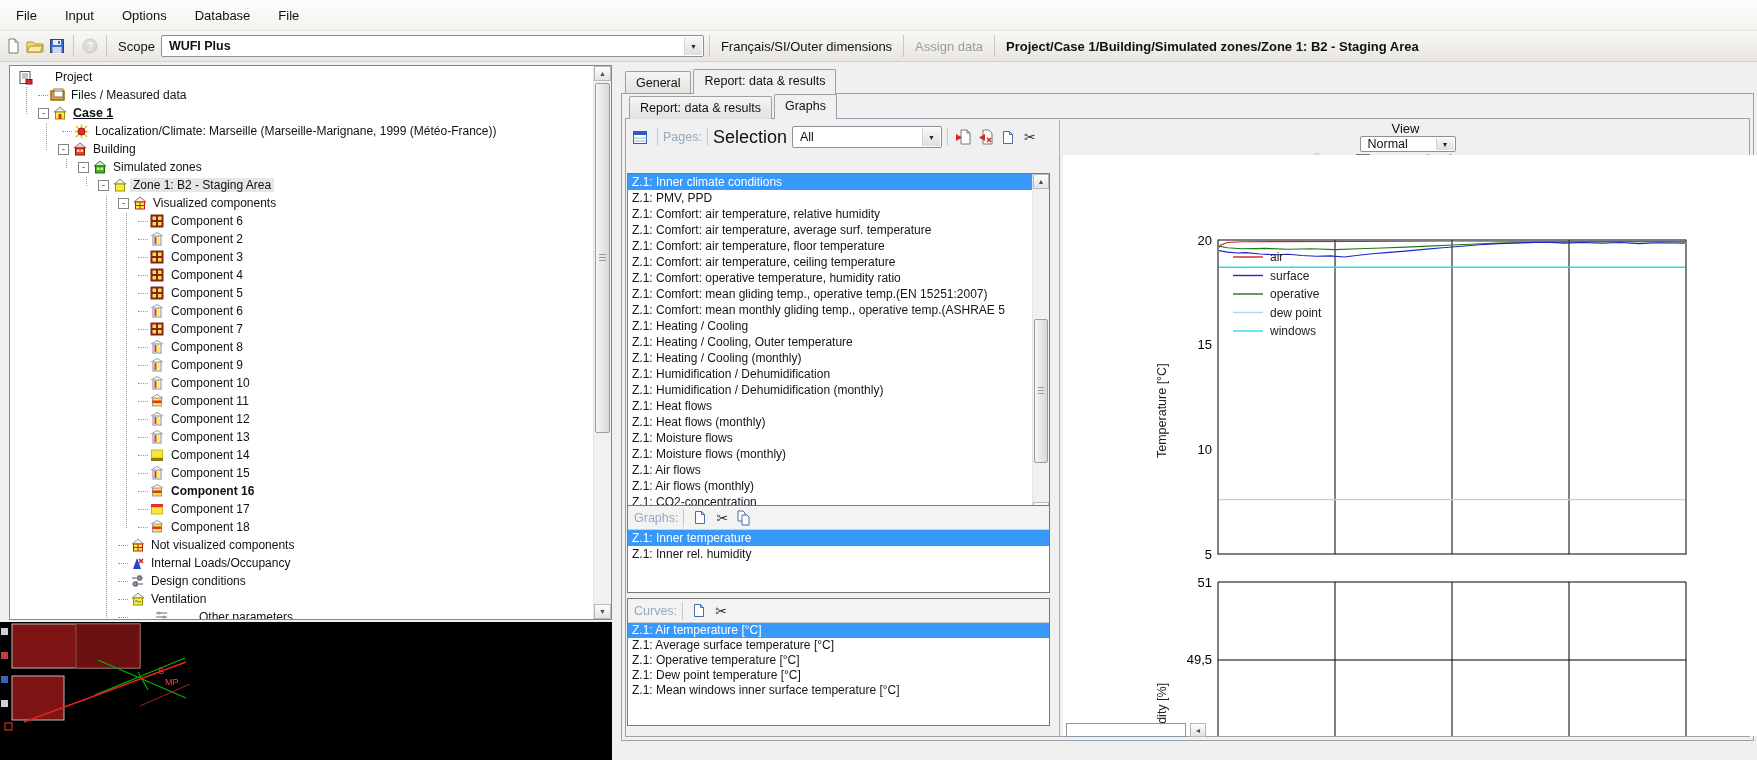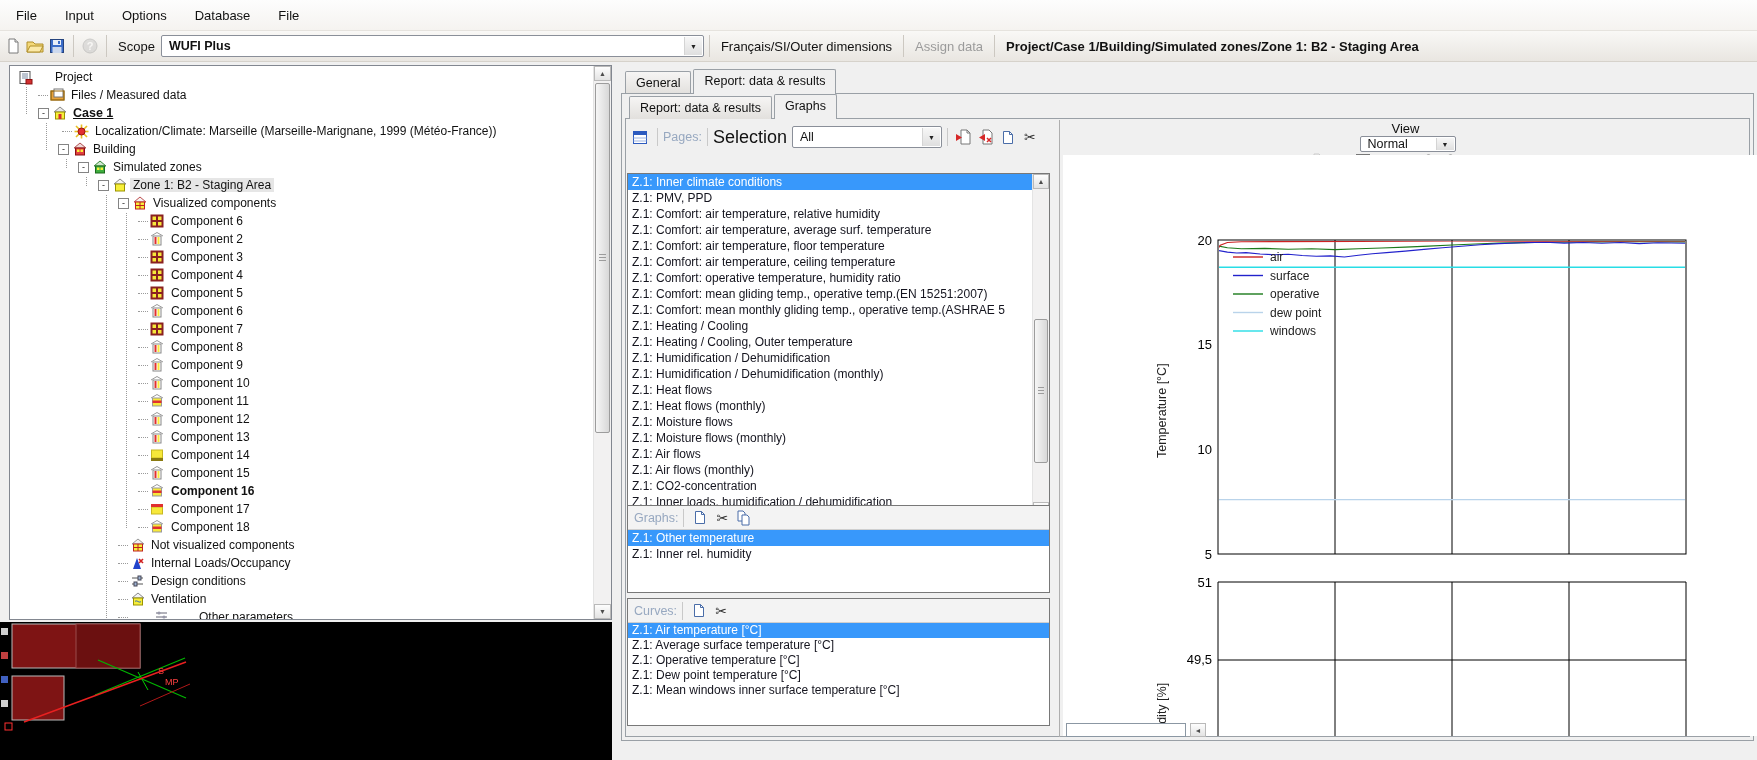--- a/index.html
+++ b/index.html
@@ -578,20 +578,21 @@
         <div class="lrow" style="height: 16px; line-height: 16px;">Z.1: PMV, PPD</div>
         <div class="lrow" style="height: 16px; line-height: 16px;">Z.1: Comfort: air temperature, relative humidity</div>
         <div class="lrow" style="height: 16px; line-height: 16px;">Z.1: Comfort: air temperature, average surf. temperature</div>
         <div class="lrow" style="height: 16px; line-height: 16px;">Z.1: Comfort: air temperature, floor temperature</div>
         <div class="lrow" style="height: 16px; line-height: 16px;">Z.1: Comfort: air temperature, ceiling temperature</div>
         <div class="lrow" style="height: 16px; line-height: 16px;">Z.1: Comfort: operative temperature, humidity ratio</div>
         <div class="lrow" style="height: 16px; line-height: 16px;">Z.1: Comfort: mean gliding temp., operative temp.(EN 15251:2007)</div>
         <div class="lrow" style="height: 16px; line-height: 16px;">Z.1: Comfort: mean monthly gliding temp., operative temp.(ASHRAE 5</div>
         <div class="lrow" style="height: 16px; line-height: 16px;">Z.1: Heating / Cooling</div>
         <div class="lrow" style="height: 16px; line-height: 16px;">Z.1: Heating / Cooling, Outer temperature</div>
+        <div class="lrow" style="height: 16px; line-height: 16px;">Z.1: Heating / Cooling (monthly)</div>
         <div class="lrow" style="height: 16px; line-height: 16px;">Z.1: Humidification / Dehumidification</div>
         <div class="lrow" style="height: 16px; line-height: 16px;">Z.1: Humidification / Dehumidification (monthly)</div>
         <div class="lrow" style="height: 16px; line-height: 16px;">Z.1: Heat flows</div>
         <div class="lrow" style="height: 16px; line-height: 16px;">Z.1: Heat flows (monthly)</div>
         <div class="lrow" style="height: 16px; line-height: 16px;">Z.1: Moisture flows</div>
         <div class="lrow" style="height: 16px; line-height: 16px;">Z.1: Moisture flows (monthly)</div>
         <div class="lrow" style="height: 16px; line-height: 16px;">Z.1: Air flows</div>
         <div class="lrow" style="height: 16px; line-height: 16px;">Z.1: Air flows (monthly)</div>
         <div class="lrow" style="height: 16px; line-height: 16px;">Z.1: CO2-concentration</div>
         <div class="lrow" style="height: 16px; line-height: 16px;">Z.1: Inner loads, humidification / dehumidification</div>
@@ -621,21 +622,21 @@
           </span>
           <span class="tbicon">
             <svg width="16" height="16">
               <path d="M2 1h5l2 2v8H2z" fill="#fff" stroke="#4a6da8"></path>
               <path d="M6 5h5l2 2v8H6z" fill="#fff" stroke="#4a6da8"></path>
             </svg>
           </span>
         </span>
     </div>
     <div id="graphs-rows">
-        <div class="lrow sel" style="height: 16px; line-height: 16px;">Z.1: Other temperature</div>
+        <div class="lrow sel" style="height: 16px; line-height: 16px;">Z.1: Inner temperature</div>
         <div class="lrow" style="height: 16px; line-height: 16px;">Z.1: Inner rel. humidity</div>
       </div>
   </div>
 
   <div class="abs listbox" style="left:627px;top:598px;width:423px;height:128px;">
     <div class="sechead">
       <span class="mutedlbl">Curves:</span>
       <span class="vsep"></span>
       <span id="curves-icons" class="icostrip">
           <span class="tbicon">

